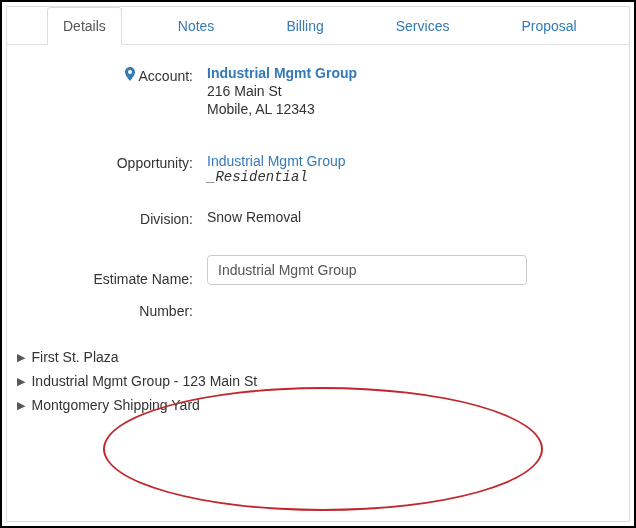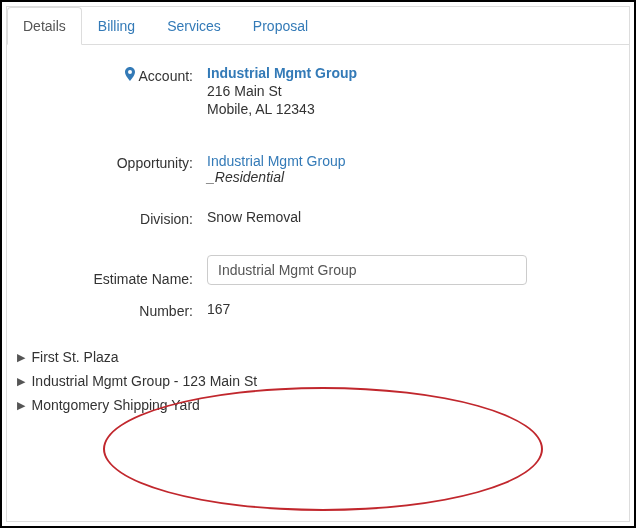--- a/index.html
+++ b/index.html
@@ -26,20 +26,21 @@
     }
     .tab {
       padding: 10px 15px;
       color: #337ab7;
       cursor: pointer;
       font-size: 14px;
       border: 1px solid transparent;
       border-bottom: none;
       margin-bottom: -1px;
       background: transparent;
+      margin-left: 40px;
     }
     .tab.active {
       color: #555;
       border: 1px solid #ddd;
       border-bottom: 1px solid #fff;
       border-top-left-radius: 4px;
       border-top-right-radius: 4px;
       background: #fff;
     }
     .content {
@@ -60,21 +61,21 @@
       justify-content: flex-end;
       align-items: center;
       gap: 4px;
     }
     .value-col {
       flex: 1;
       color: #333;
     }
     .link { color: #337ab7; font-weight: bold; cursor: pointer; }
     .link-normal { color: #337ab7; font-weight: normal; cursor: pointer; }
-    .italic { font-style: italic; }
+    .italic { font-style: italic; font-family: Liberation Mono, monospace; }
     .addr-line { margin-top: 2px; }
     .bigspace { height: 22px; }
     input[type="text"] {
       width: 320px;
       padding: 6px 10px;
       border: 1px solid #ccc;
       border-radius: 4px;
       font-size: 14px;
       color: #555;
     }
@@ -104,20 +105,21 @@
       top: 380px;
       pointer-events: none;
     }
   </style>
 </head>
 <body>
 <div class="inner">
 
 <div class="tabs">
   <div class="tab active">Details</div>
+  <div class="tab">Notes</div>
   <div class="tab">Billing</div>
   <div class="tab">Services</div>
   <div class="tab">Proposal</div>
 </div>
 
 <div class="content">
 
   <div class="row">
     <div class="label-col">
       <span class="pin-icon">
@@ -164,23 +166,20 @@
       <span>Estimate Name:</span>
     </div>
     <div class="value-col">
       <input type="text" value="Industrial Mgmt Group" style="">
     </div>
   </div>
 
   <div class="row">
     <div class="label-col">
       <span>Number:</span>
-    </div>
-    <div class="value-col">
-      <span>167</span>
     </div>
   </div>
 
   <div style="height:16px;"></div>
 
   <div class="row">
     <div class="value-col">
       <div class="jobsite-row">
         <span class="tri">▶</span>
         <span>First St. Plaza</span>

